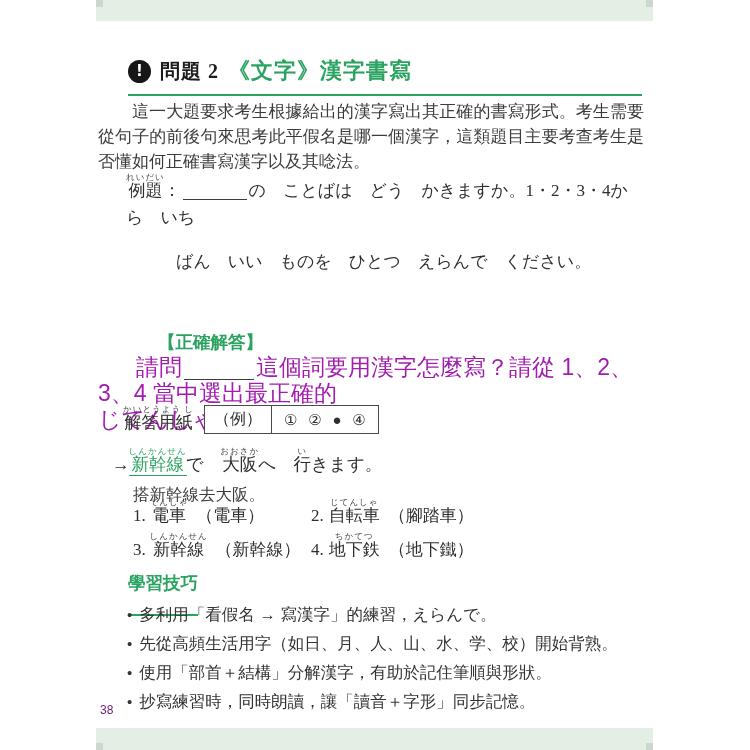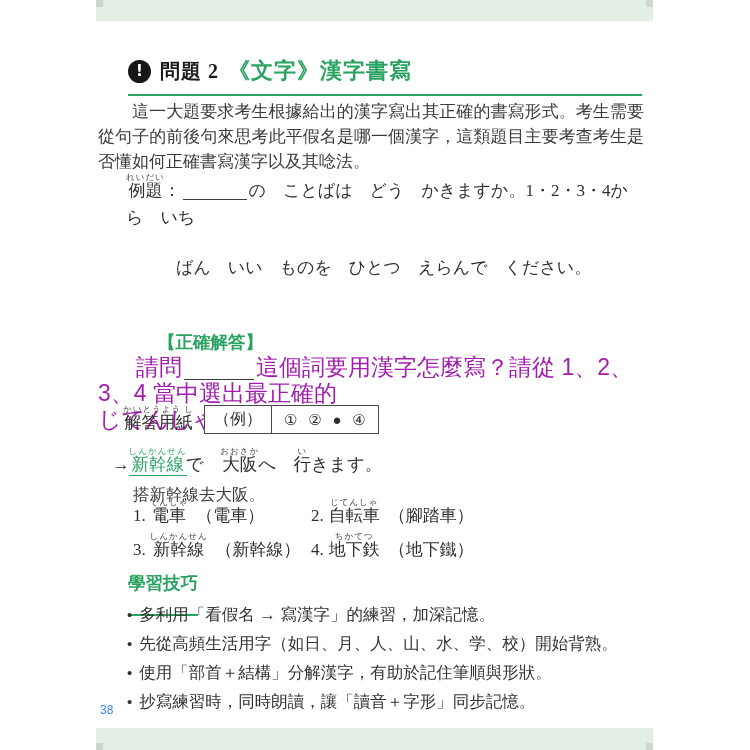--- a/index.html
+++ b/index.html
@@ -36,21 +36,21 @@
   }
 
   ruby{ruby-align:center;}
   ruby rt{font-size:8.5px;color:#444;letter-spacing:1px;line-height:1;}
 
   .exercise{
     position:absolute;left:126px;top:168px;width:518px;
     font-family:"Liberation Serif",serif;font-size:17px;color:#2e2e2e;
   }
   .ex-line1{line-height:27px;padding-top:9px;}
-  .ex-line2{line-height:27px;padding-left:50px;margin-top:23px;}
+  .ex-line2{line-height:27px;padding-left:50px;margin-top:17px;}
   .blank{
     display:inline-block;height:1em;border-bottom:1.4px solid #3c3c3c;
     vertical-align:text-bottom;margin:0 2px;
   }
   .blank.w64{width:64px;} .blank.w70{width:70px;}
 
   .ex-box{
     position:absolute;left:160px;top:240px;width:428px;height:58px;box-sizing:border-box;
     border:2px solid var(--boxborder);padding:7px 15px 0 15px;
     font-family:"Liberation Serif",serif;font-size:16.5px;color:#2e2e2e;
@@ -94,21 +94,21 @@
   .opt-cn{margin-left:9px;}
 
   .tips-h{
     position:absolute;left:128px;top:571px;
     font-size:17.5px;font-weight:bold;color:var(--accent);
     padding-bottom:19px;border-bottom:2px solid var(--accent);
   }
   .tips{position:absolute;left:127px;top:600px;width:520px;font-size:16.5px;line-height:29px;color:#333;}
   .tip .bullet{margin-right:7px;font-size:15px;}
 
-  .pagenum{position:absolute;left:100px;top:703px;font-size:12px;color:#3b82f6;}
+  .pagenum{position:absolute;left:100px;top:703px;font-size:12px;color:#701a75;}
 </style>
 </head>
 <body>
 
 <div class="page">
 
   <div class="band top"></div>
   <div class="band bottom"></div>
   <div class="curl" style="left:96px;top:0;"></div>
   <div class="curl" style="left:646px;top:0;"></div>
@@ -164,21 +164,21 @@
     </div>
     <div class="opt">
       <span class="opt-num">4.</span><ruby><span>地下鉄</span><rt>ちかてつ</rt></ruby><span class="opt-cn">（地下鐵）</span>
     </div>
   </div>
 
   <div class="tips-h">學習技巧</div>
 
   <div class="tips">
     <div class="tip">
-      <span class="bullet">•</span><span>多利用「看假名 → 寫漢字」的練習，加深記憶。</span>
+      <span class="bullet">•</span><span>多利用「看假名 → 寫漢字」的練習，えらんで。</span>
     </div>
     <div class="tip">
       <span class="bullet">•</span><span>先從高頻生活用字（如日、月、人、山、水、学、校）開始背熟。</span>
     </div>
     <div class="tip">
       <span class="bullet">•</span><span>使用「部首＋結構」分解漢字，有助於記住筆順與形狀。</span>
     </div>
     <div class="tip">
       <span class="bullet">•</span><span>抄寫練習時，同時朗讀，讓「讀音＋字形」同步記憶。</span>
     </div>

